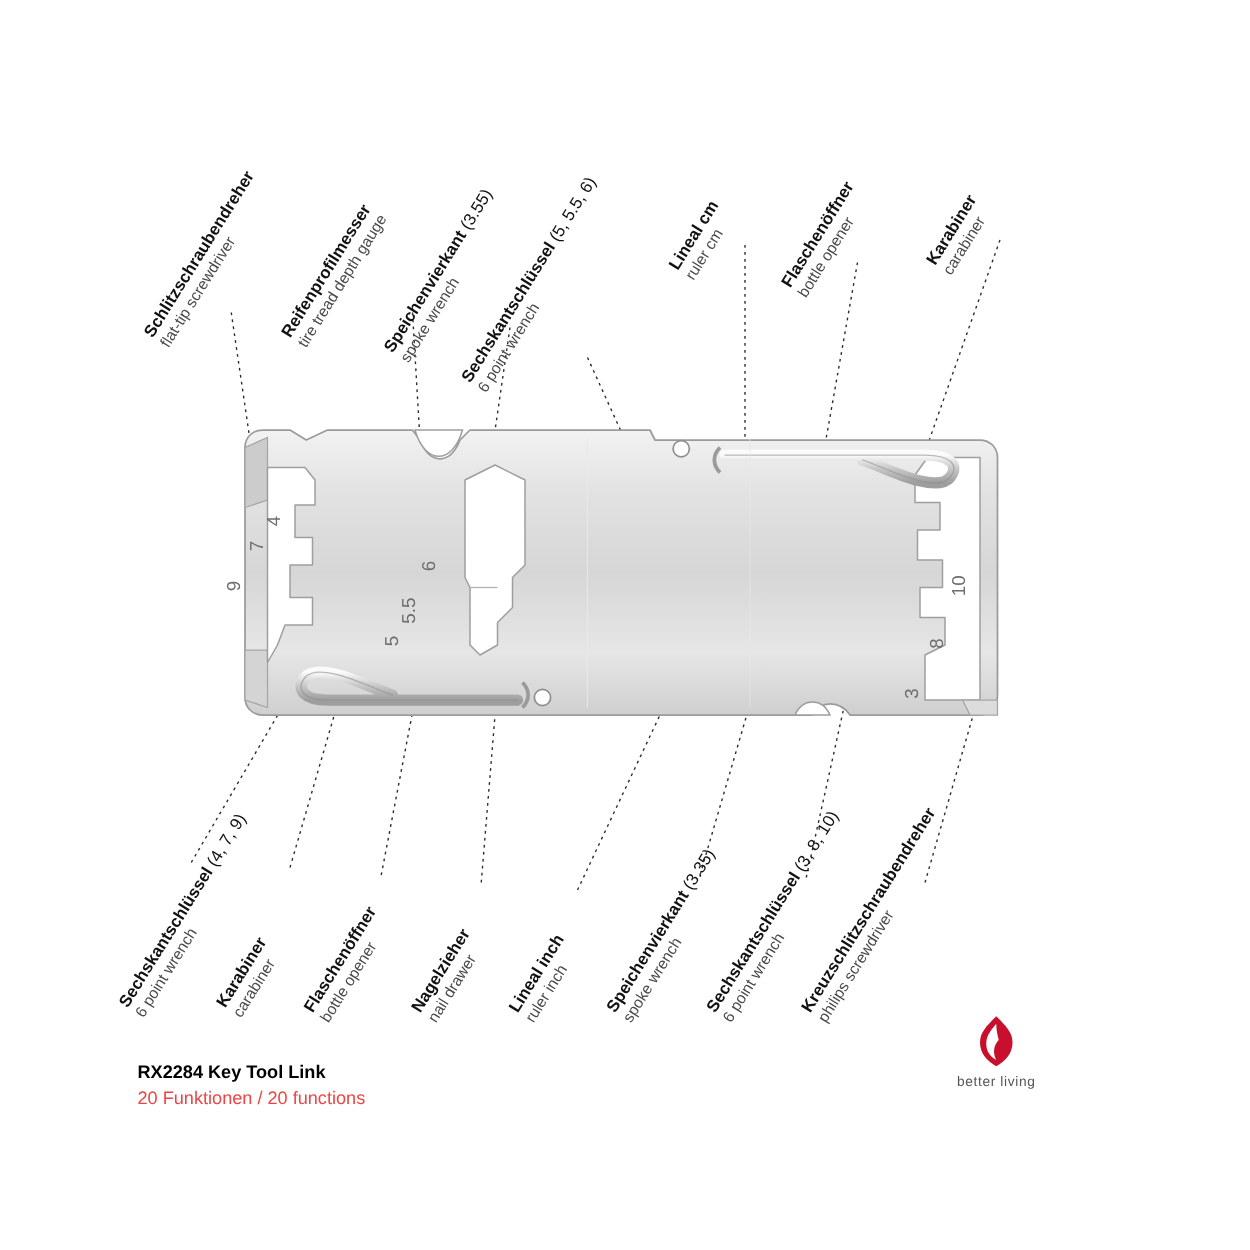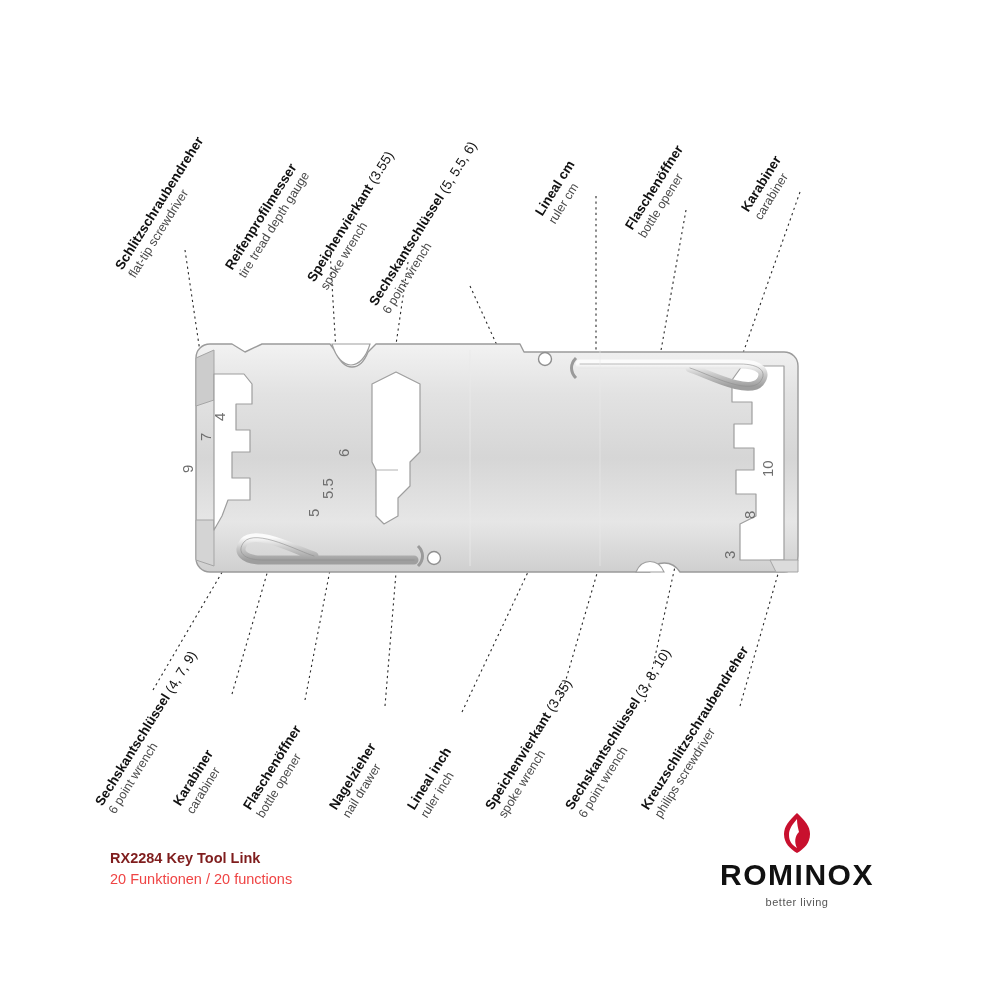--- a/index.html
+++ b/index.html
@@ -48,21 +48,21 @@
     font-weight: normal;
   }
   
   #footer-left {
     position: absolute;
     left: 110px;
     top: 848px;
     font-size: 14.5px;
     line-height: 1.45;
   }
-  #footer-left .l1 { font-weight: bold; color: #7f1d1d; }
+  #footer-left .l1 { font-weight: bold; color: #000000; }
   #footer-left .l2 { font-weight: normal; color: #ef4444; }
   #brand {
     position: absolute;
     right: 88px;
     top: 812px;
     text-align: center;
     width: 230px;
   }
   #brand .mark {
     height: 44px;
@@ -291,17 +291,16 @@
     <div class="l2">20 Funktionen / 20 functions</div>
   </div>
 
   <div id="brand">
     <div class="mark">
       <svg width="46" height="44" viewBox="0 0 46 44" aria-hidden="true">
         <path d="M23 1 C15 9 10 14 10 22 C10 31 16 37 23 41 C30 37 36 31 36 22 C36 14 31 9 23 1 Z" fill="#c8102e"></path>
         <path d="M23 7 C18 13 15 17 15 23 C15 29 18 33 23 36 C20 30 21 24 25 20 C24 16 23 12 23 7 Z" fill="#ffffff"></path>
       </svg>
     </div>
-    <div class="name">ROMINOX</div>
     <div class="tag">better living</div>
   </div>
 
 </div>
 
 </body></html>

